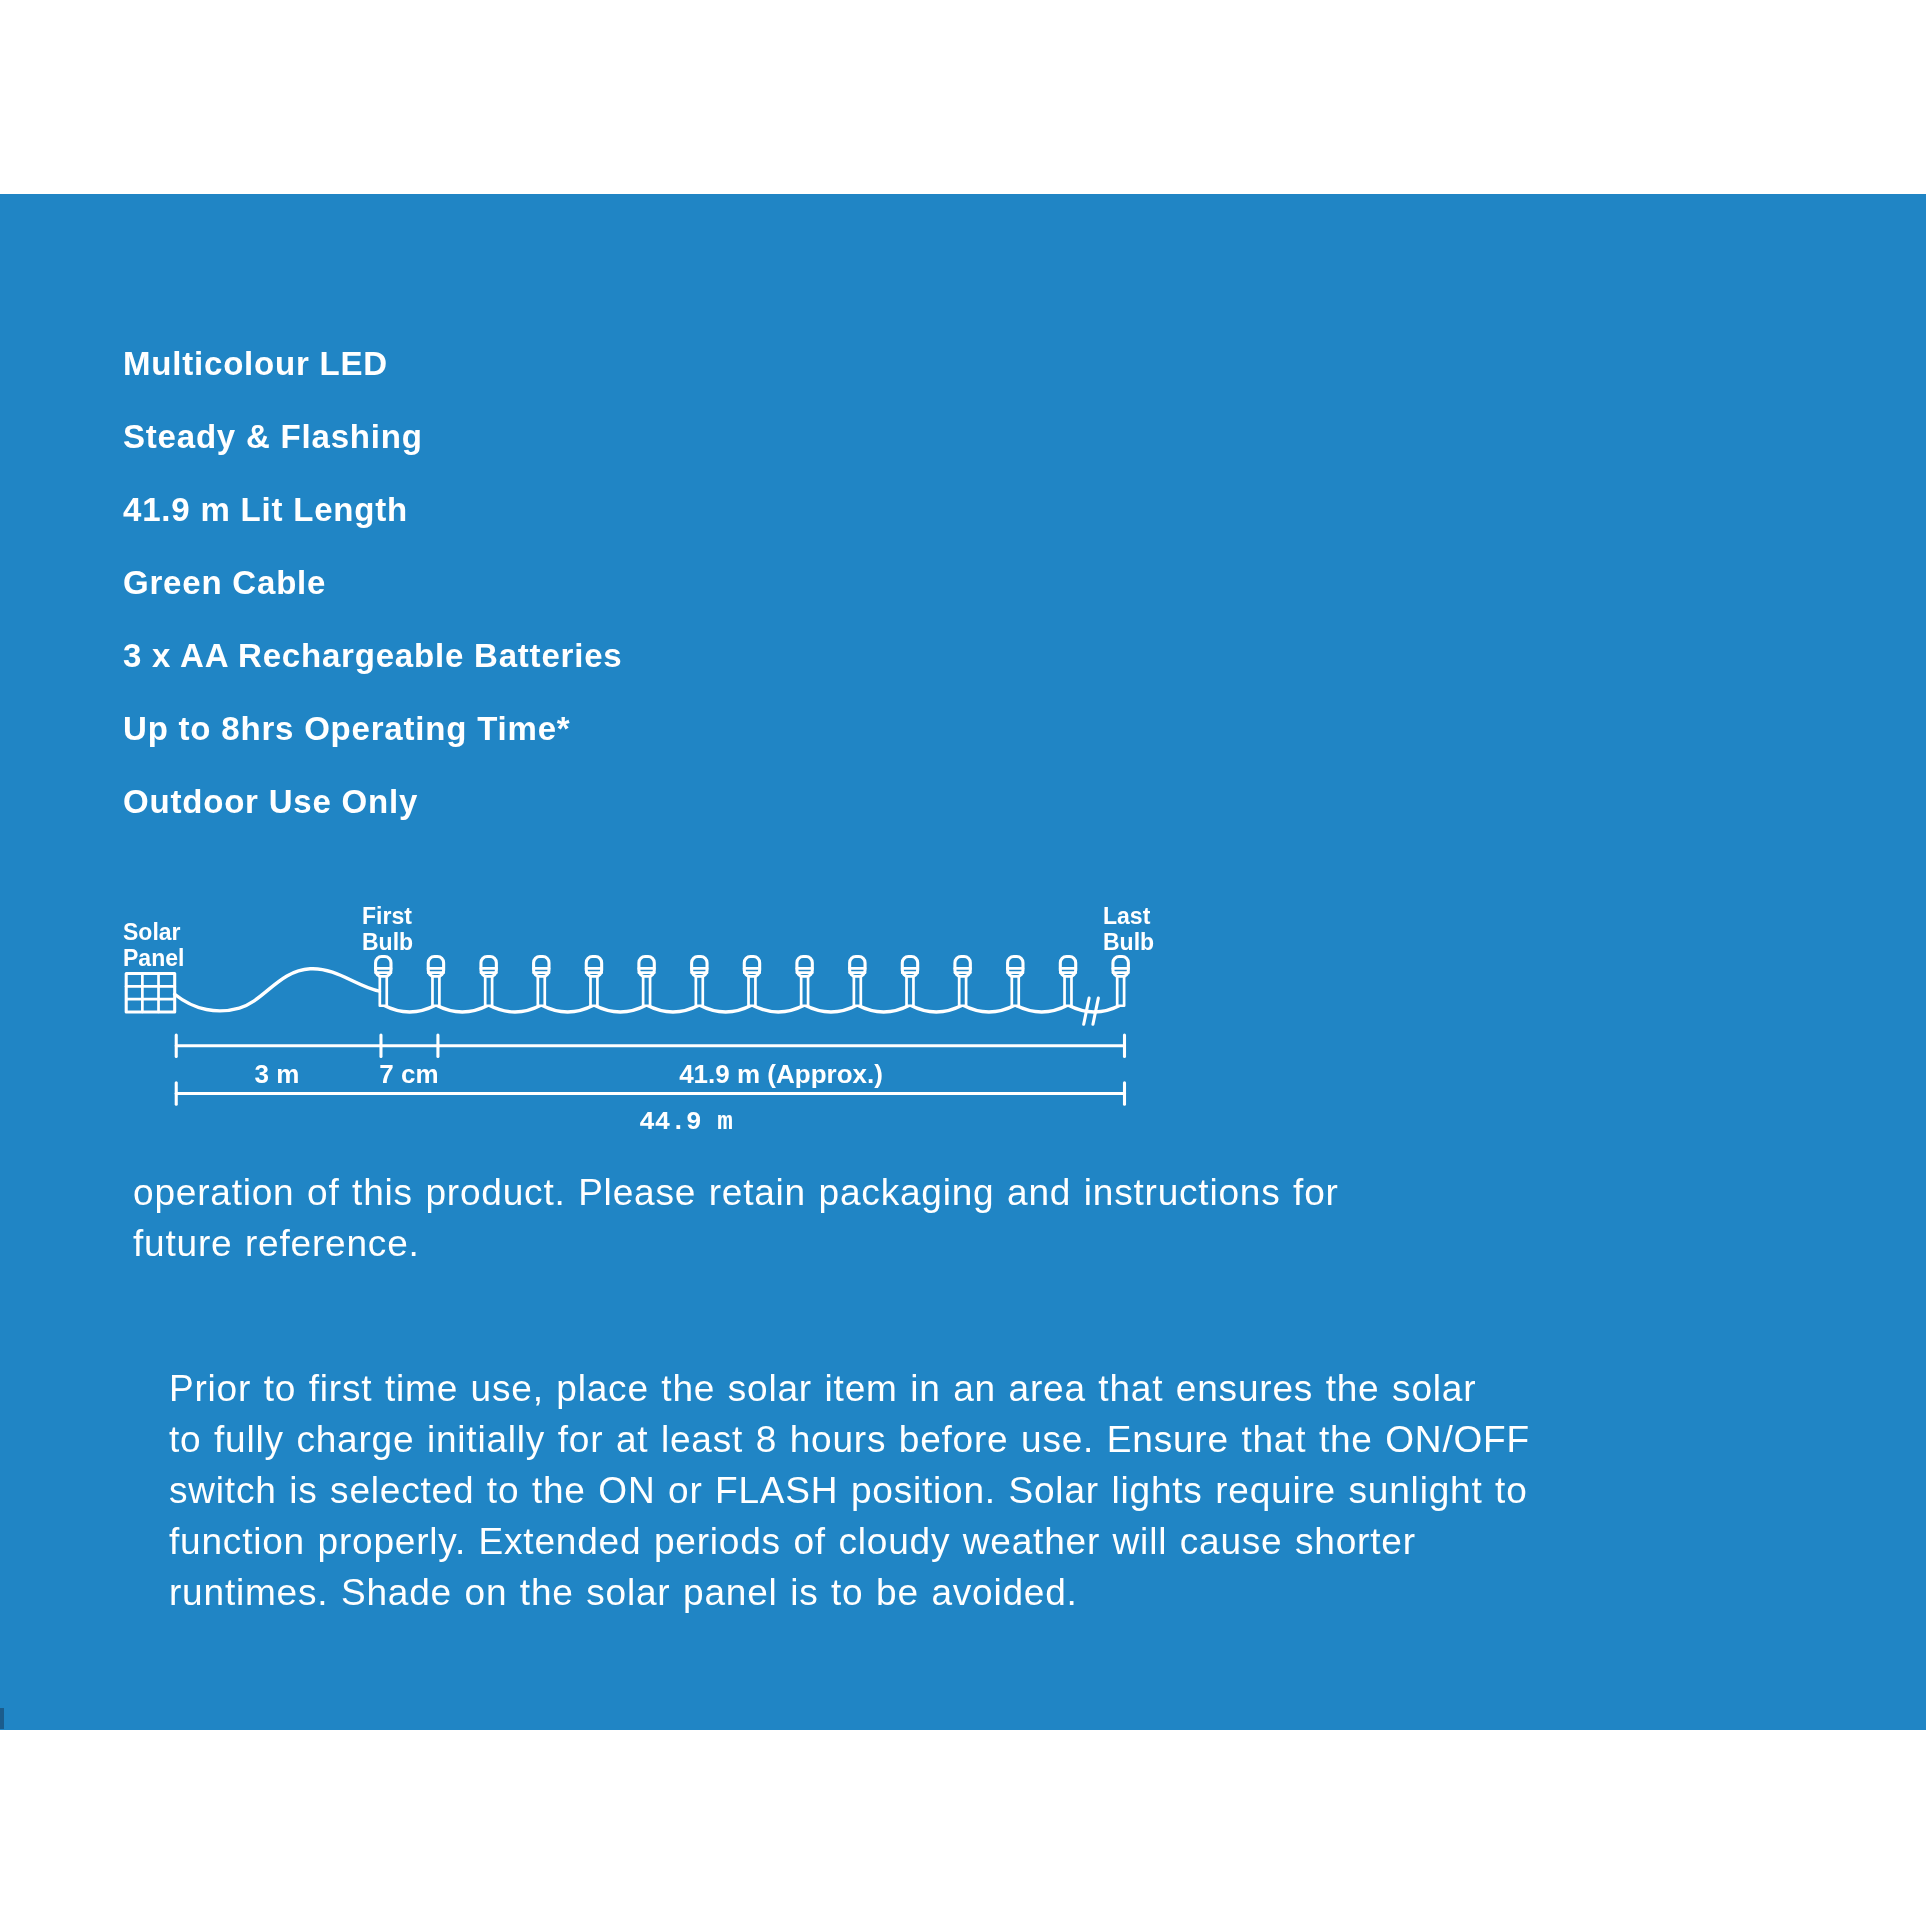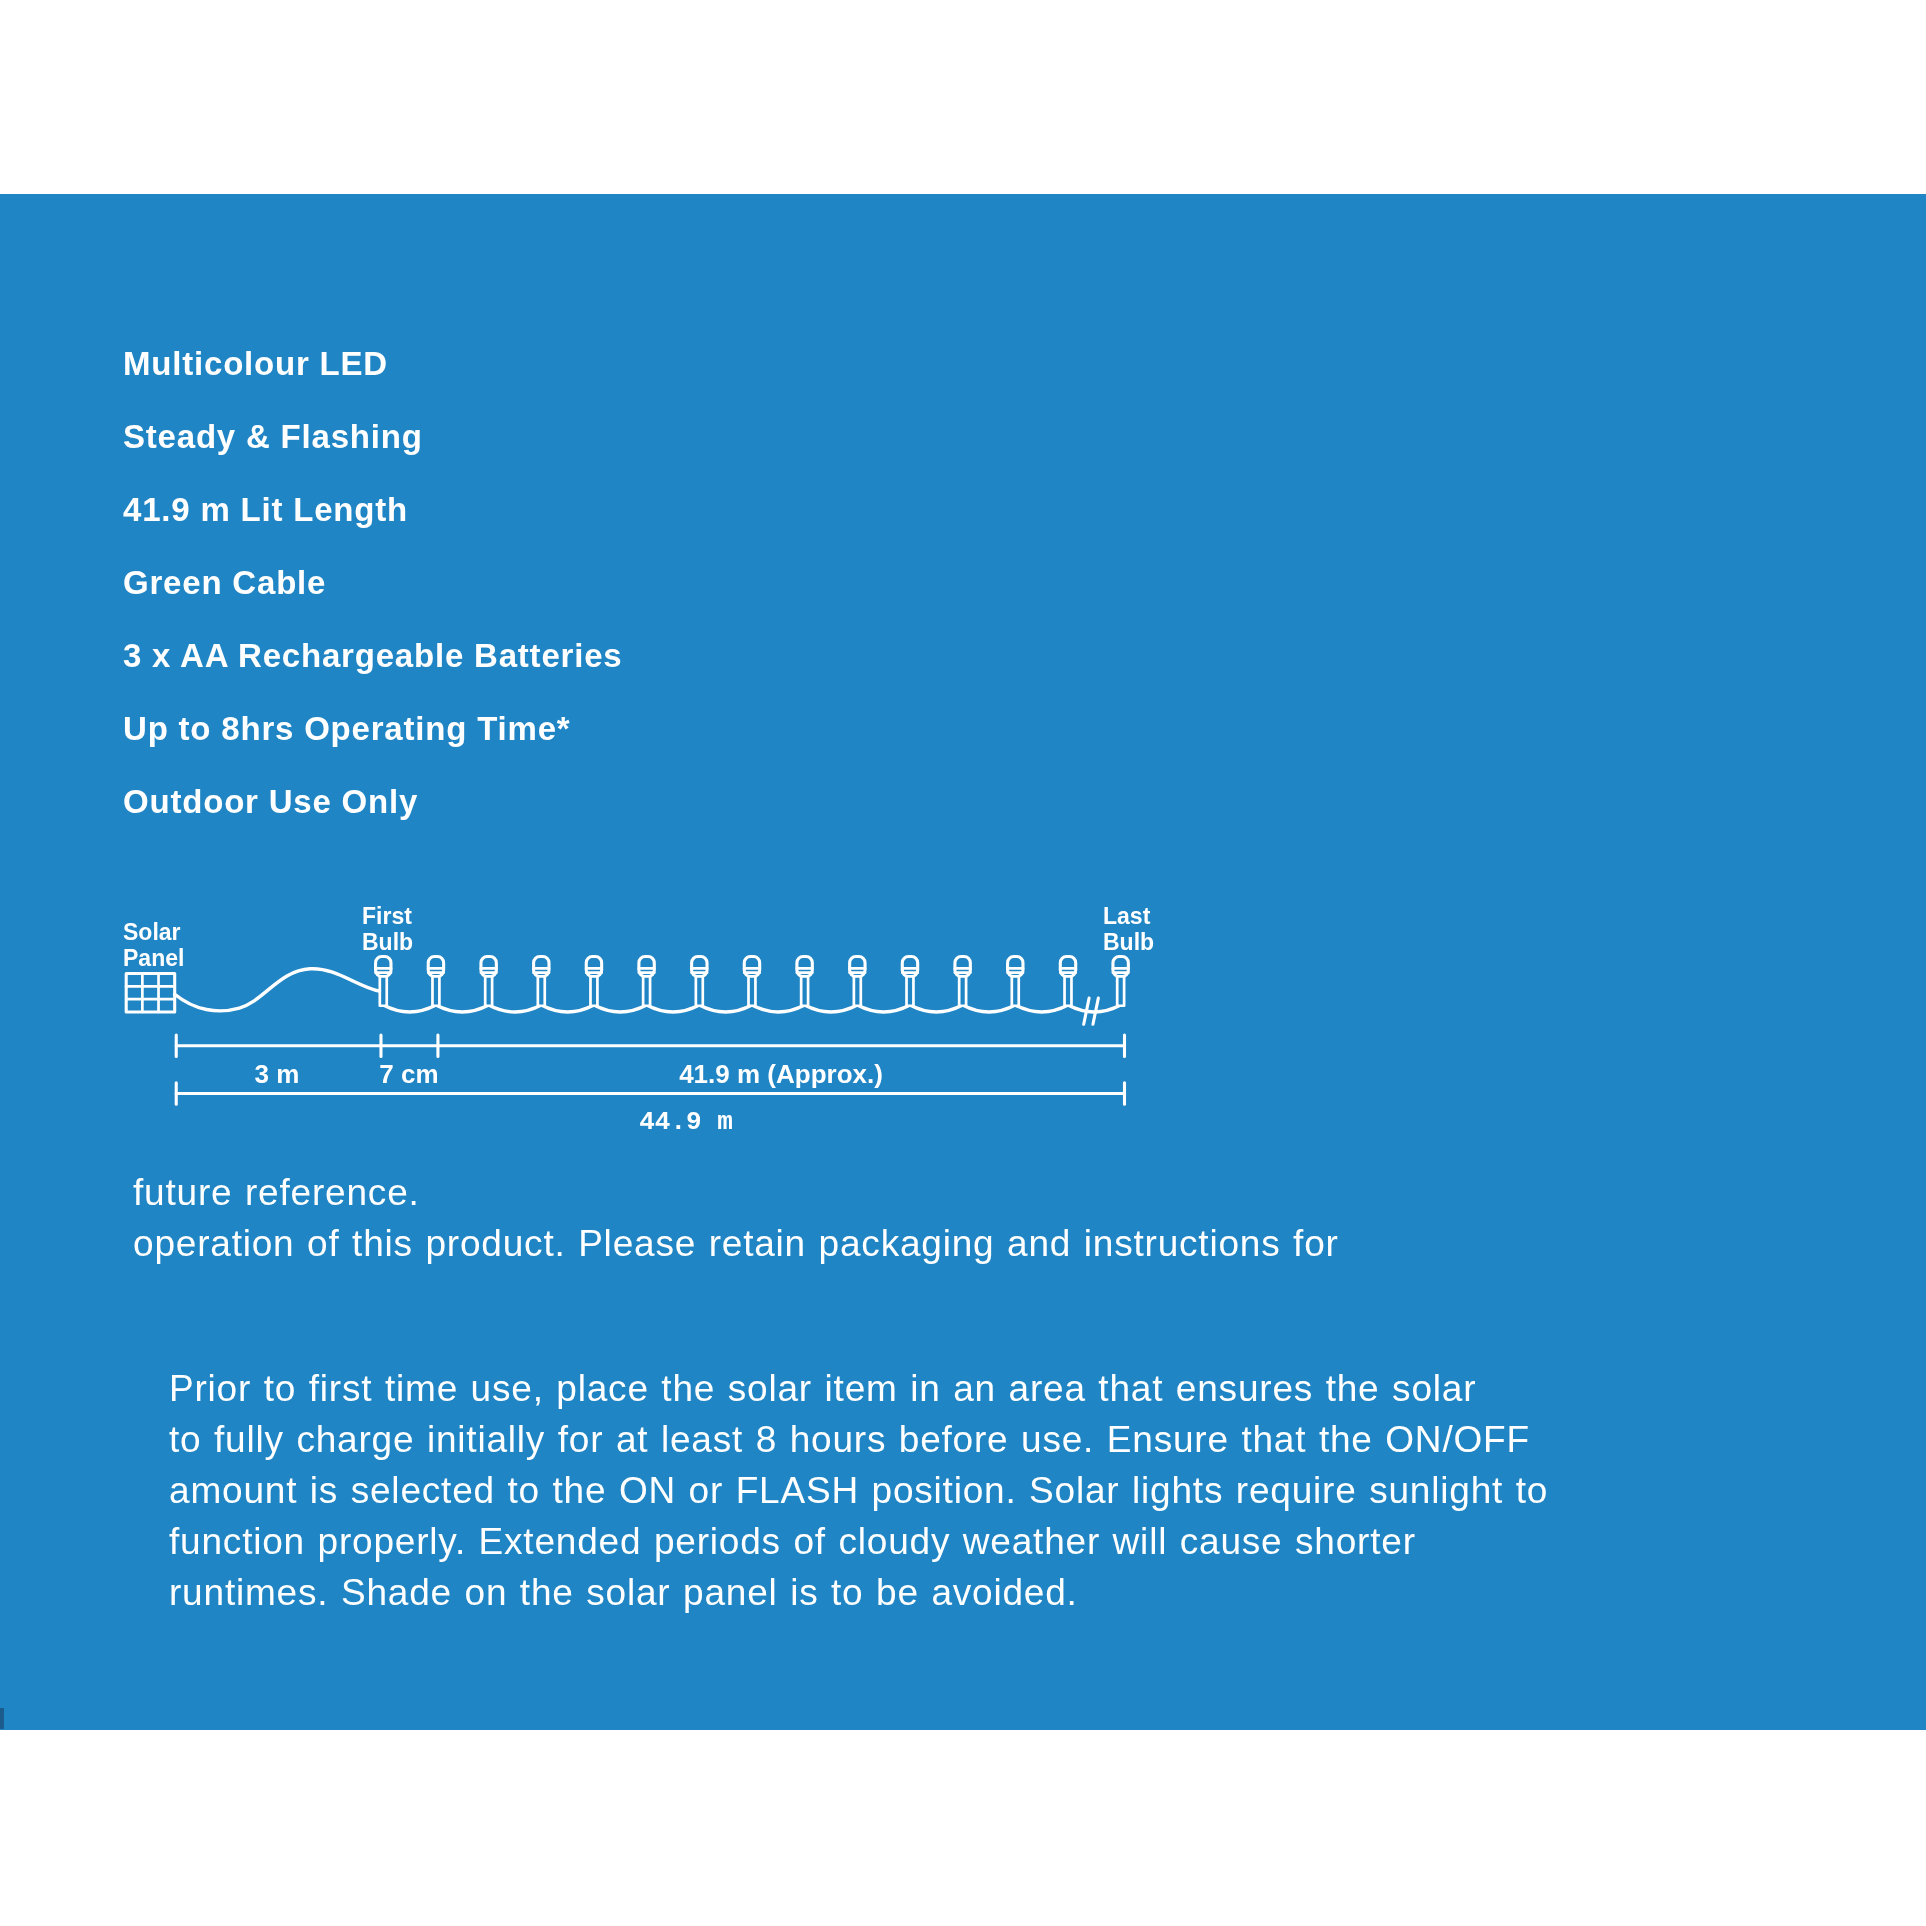--- a/index.html
+++ b/index.html
@@ -214,26 +214,26 @@
     <div>Last</div>
     <div>Bulb</div>
   </div>
 
   <div class="mlabel" style="left:277px;top:1057px;">3 m</div>
   <div class="mlabel" style="left:409px;top:1057px;">7 cm</div>
   <div class="mlabel" style="left:781px;top:1057px;">41.9 m (Approx.)</div>
   <div class="mlabel" style="left:686px;top:1105px;font-family:Liberation Mono, monospace;">44.9 m</div>
 
   <div class="para para-safety">
+    <div>operation of this product. Please retain packaging and instructions for</div>
     <div>future reference.</div>
-    <div>operation of this product. Please retain packaging and instructions for</div>
   </div>
 
   <div class="para para-usage">
     <div>Prior to first time use, place the solar item in an area that ensures the solar</div>
     <div>to fully charge initially for at least 8 hours before use. Ensure that the ON/OFF</div>
-    <div>amount is selected to the ON or FLASH position. Solar lights require sunlight to</div>
+    <div>switch is selected to the ON or FLASH position. Solar lights require sunlight to</div>
     <div>function properly. Extended periods of cloudy weather will cause shorter</div>
     <div>runtimes. Shade on the solar panel is to be avoided.</div>
   </div>
 
 </div>
 
 
 </body></html>

